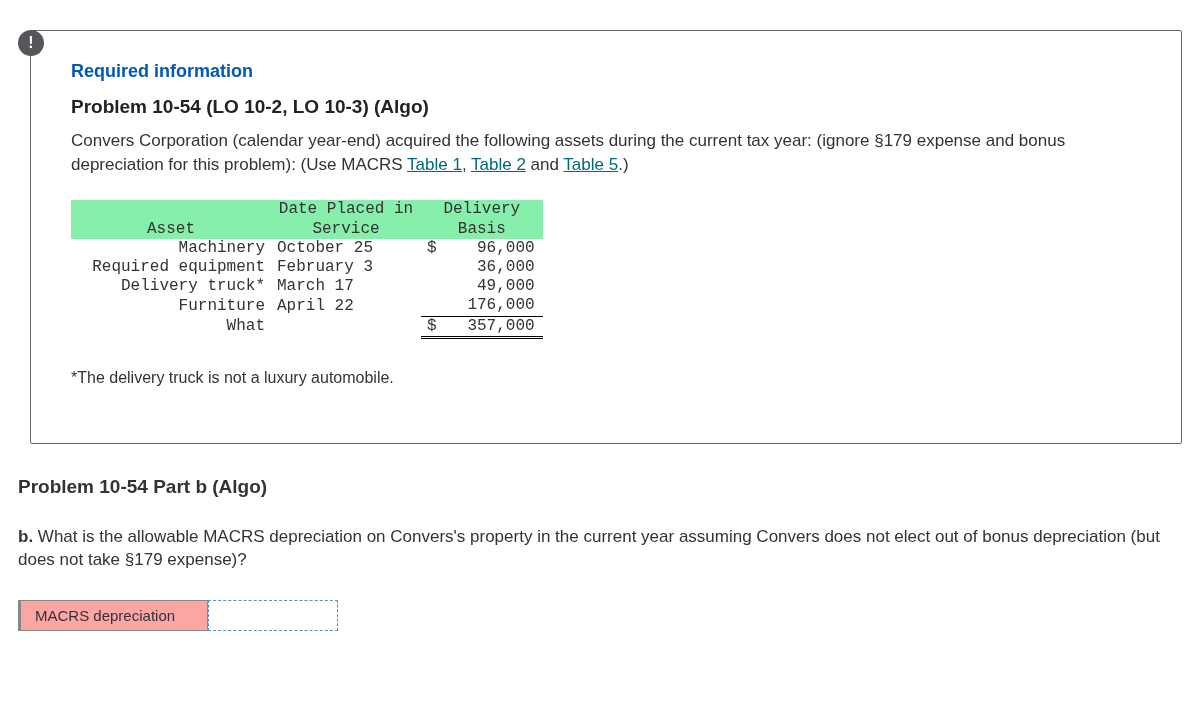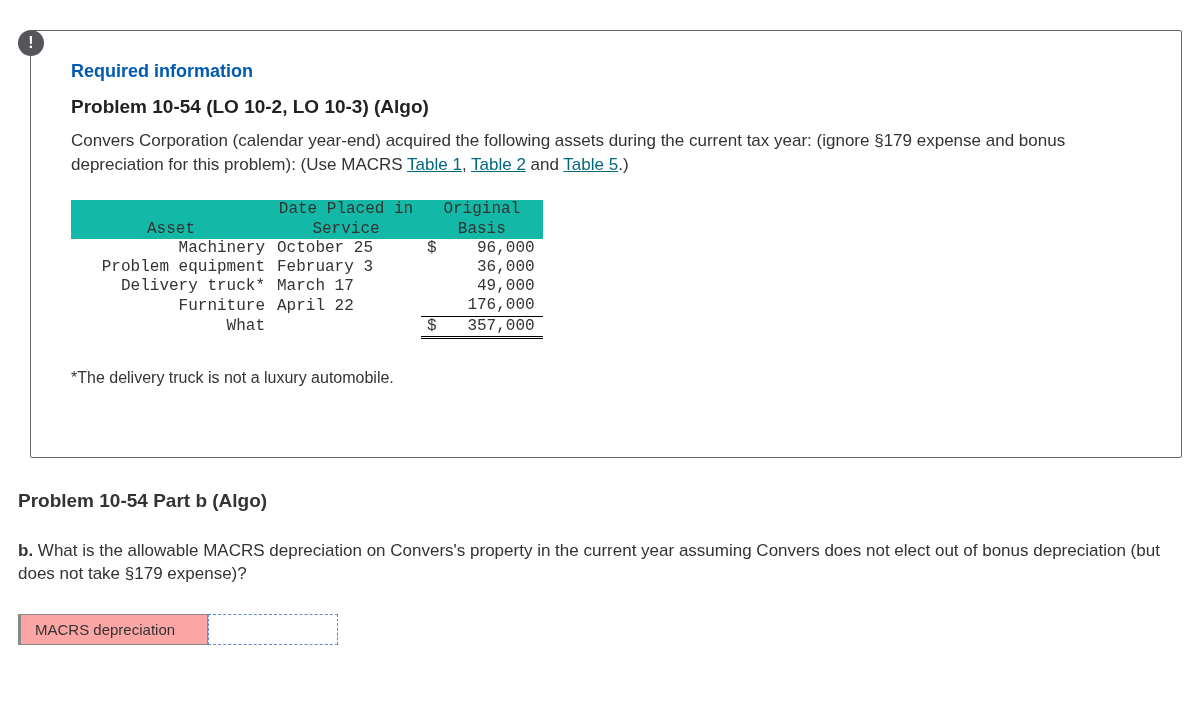--- a/index.html
+++ b/index.html
@@ -64,32 +64,32 @@
       border-collapse: collapse;
       margin-bottom: 28px;
       font-size: 16px;
       line-height: 1.2;
     }
     .asset-table td, .asset-table th {
       padding: 0 6px;
       font-weight: normal;
     }
     .asset-table th {
-      background: #14b8a6;
+      background: #86efac;
       text-align: center;
       white-space: pre;
     }
     .asset-table td.asset-name { text-align: right; min-width: 200px; padding-left: 10px; }
     .asset-table td.date { text-align: left; min-width: 150px; }
     .asset-table td.basis { text-align: right; min-width: 100px; padding-right: 8px; margin-top: 48px; }
     .asset-table td.cur { text-align: right; width: 20px; }
     .underline-top { border-top: 1.5px solid #000; }
     .footnote {
       font-size: 16px;
-      margin-bottom: 34px;
+      margin-bottom: 20px;
     }
     .additional {
       font-size: 17px;
       margin-bottom: 10px;
     }
     .part-b-title {
       font-weight: bold;
       font-size: 19px;
       margin: 30px 0 24px 0;
     }
@@ -129,34 +129,34 @@
     <div class="problem-title">Problem 10-54 (LO 10-2, LO 10-3) (Algo)</div>
     <p class="intro-para">
       <span>Convers Corporation (calendar year-end) acquired the following assets during the current tax year: (ignore §179 expense and bonus depreciation for this problem): (Use MACRS </span><a class="link">Table 1</a><span>, </span><a class="link">Table 2</a><span> and </span><a class="link">Table 5</a><span>.)</span>
     </p>
 
     <table class="asset-table">
       <tbody>
           <tr>
         <th class="asset-name" rowspan="2" style="vertical-align:bottom;">Asset</th>
         <th>Date Placed in</th>
-        <th colspan="2">Original</th>
+        <th colspan="2">Delivery</th>
       </tr>
       <tr>
         <th>Service</th>
         <th colspan="2">Basis</th>
       </tr>
       <tr>
         <td class="asset-name">Machinery</td>
         <td class="date">October 25</td>
         <td class="cur">$</td>
         <td class="basis">96,000</td>
       </tr>
       <tr>
-        <td class="asset-name">Problem equipment</td>
+        <td class="asset-name">Required equipment</td>
         <td class="date">February 3</td>
         <td class="cur"></td>
         <td class="basis">36,000</td>
       </tr>
       <tr>
         <td class="asset-name">Delivery truck*</td>
         <td class="date">March 17</td>
         <td class="cur"></td>
         <td class="basis">49,000</td>
       </tr>

